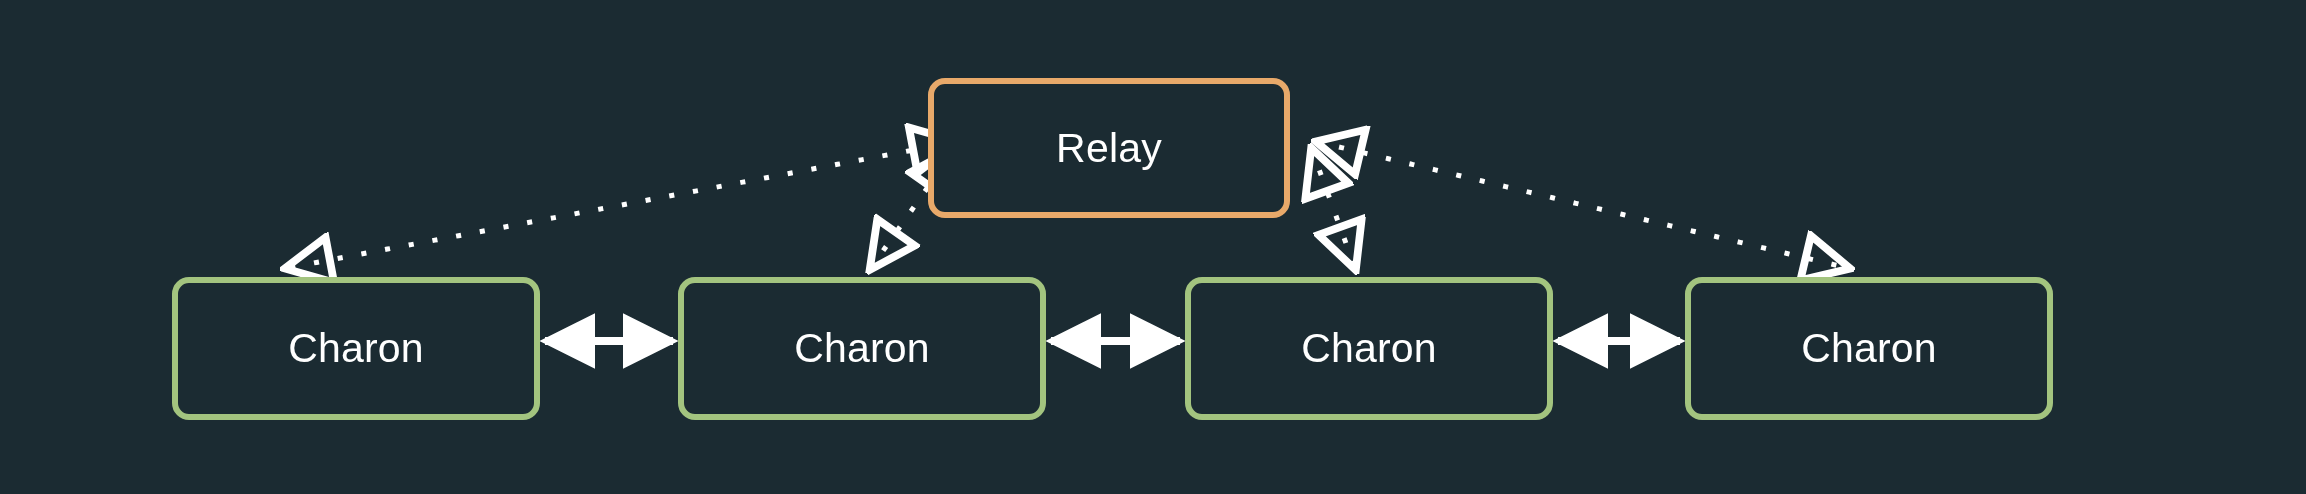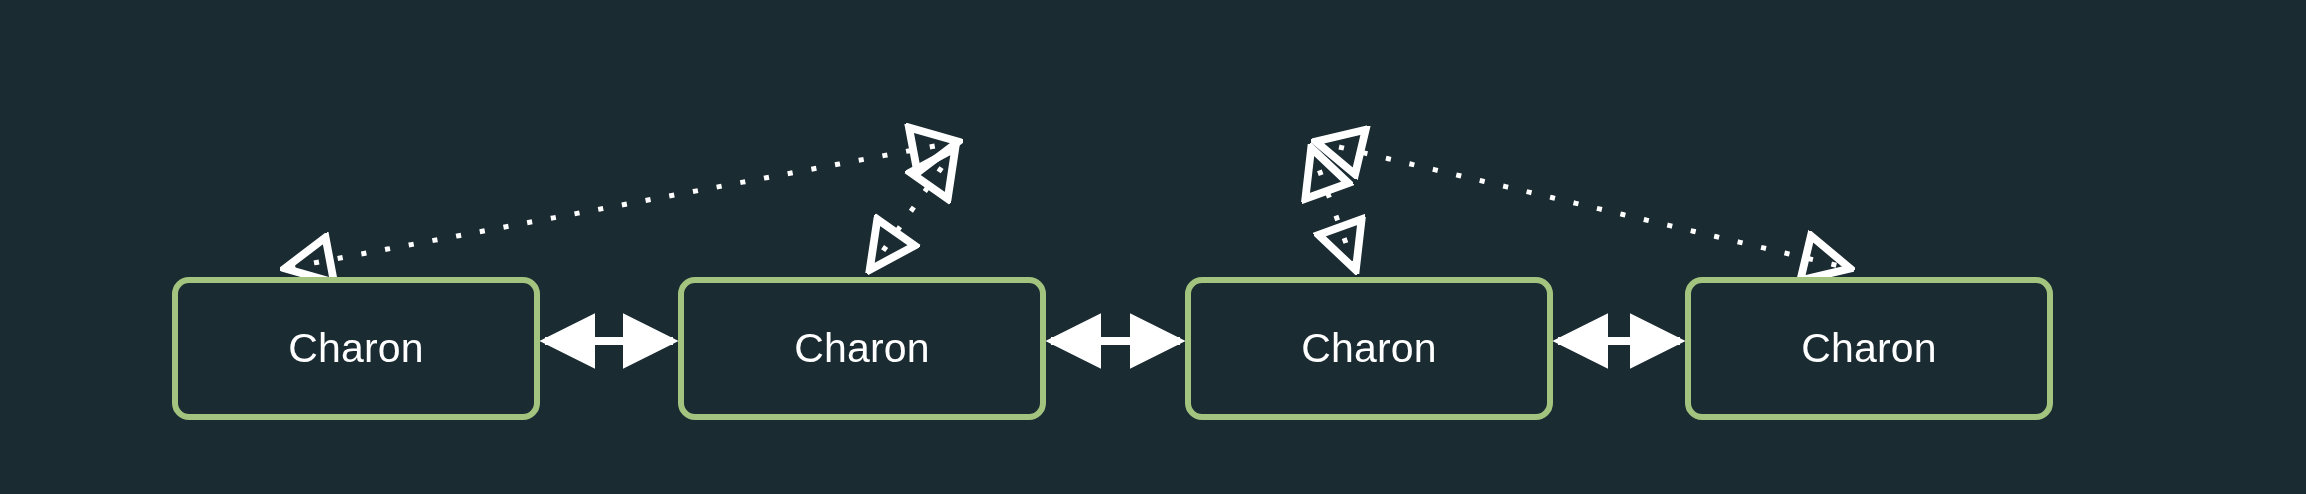--- a/index.html
+++ b/index.html
@@ -85,20 +85,23 @@
       <line class="edge-dotted" stroke="#ffffff" stroke-width="5" stroke-linecap="square" stroke-dasharray="0.1 24" marker-start="url(#open-tri-start)" marker-end="url(#open-tri-end)" x1="1318" y1="142" x2="1848" y2="268"></line>
     </g>
 
     <g>
       <line class="edge-solid" stroke="#ffffff" stroke-width="8" marker-start="url(#solid-tri-start)" marker-end="url(#solid-tri-end)" x1="545" y1="341" x2="673" y2="341"></line>
       <line class="edge-solid" stroke="#ffffff" stroke-width="8" marker-start="url(#solid-tri-start)" marker-end="url(#solid-tri-end)" x1="1051" y1="341" x2="1180" y2="341"></line>
       <line class="edge-solid" stroke="#ffffff" stroke-width="8" marker-start="url(#solid-tri-start)" marker-end="url(#solid-tri-end)" x1="1558" y1="341" x2="1680" y2="341"></line>
     </g>
   </svg>
 
+  <div class="node node-relay" style="left: 928px; top: 78px; width: 362px; height: 140px; border-color: rgb(232, 169, 106); background: rgb(27, 43, 50);">
+    <span class="node-label">Relay</span>
+  </div>
 
   <div class="node node-charon" style="left: 172px; top: 277px; width: 368px; height: 143px; border-color: rgb(163, 196, 127); background: rgb(27, 43, 50);">
     <span class="node-label">Charon</span>
   </div>
 
   <div class="node node-charon" style="left: 678px; top: 277px; width: 368px; height: 143px; border-color: rgb(163, 196, 127); background: rgb(27, 43, 50);">
     <span class="node-label">Charon</span>
   </div>
 
   <div class="node node-charon" style="left: 1185px; top: 277px; width: 368px; height: 143px; border-color: rgb(163, 196, 127); background: rgb(27, 43, 50);">

